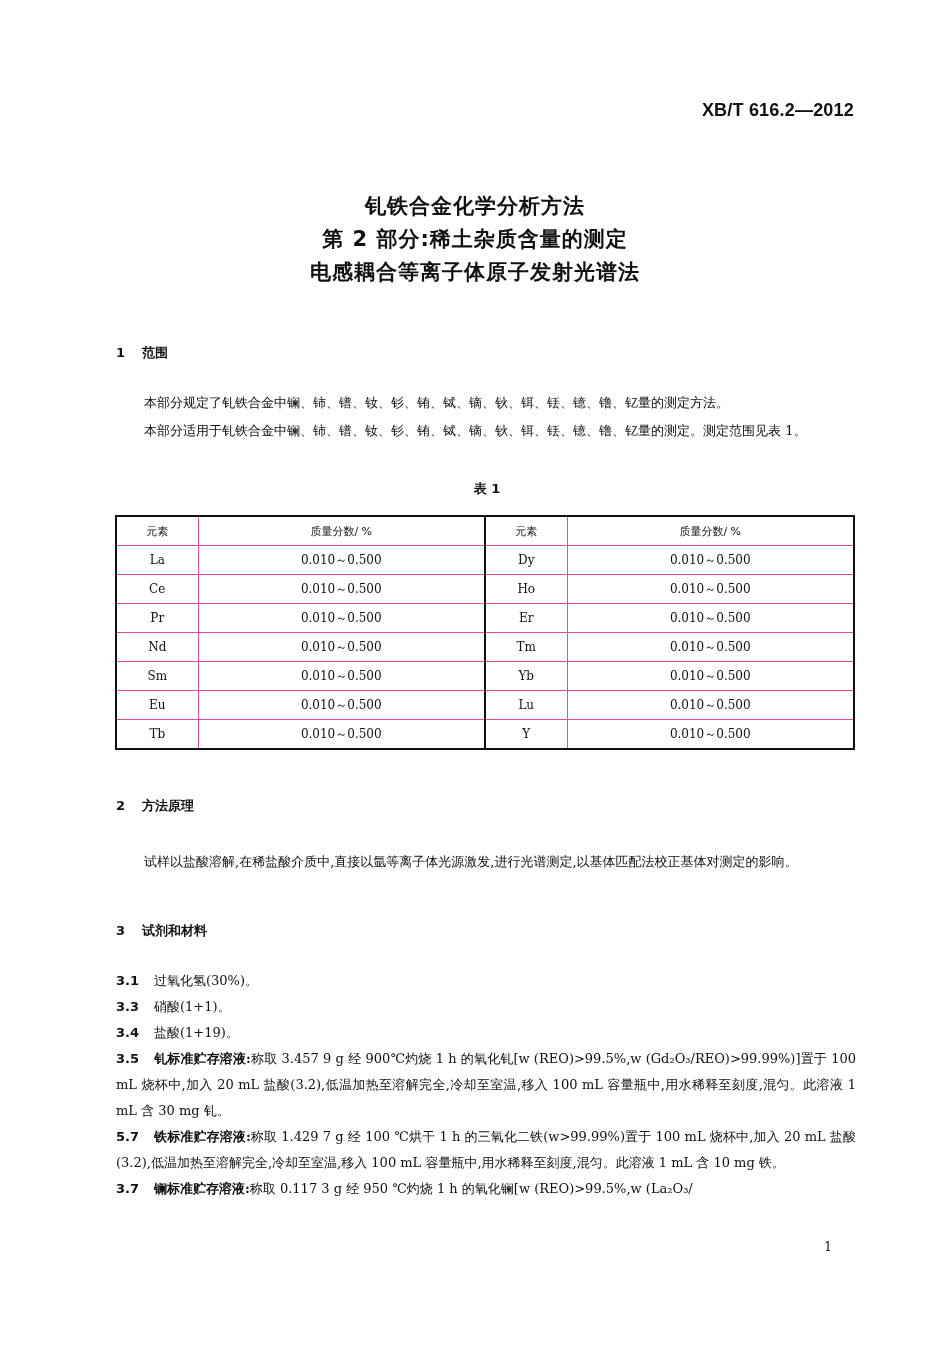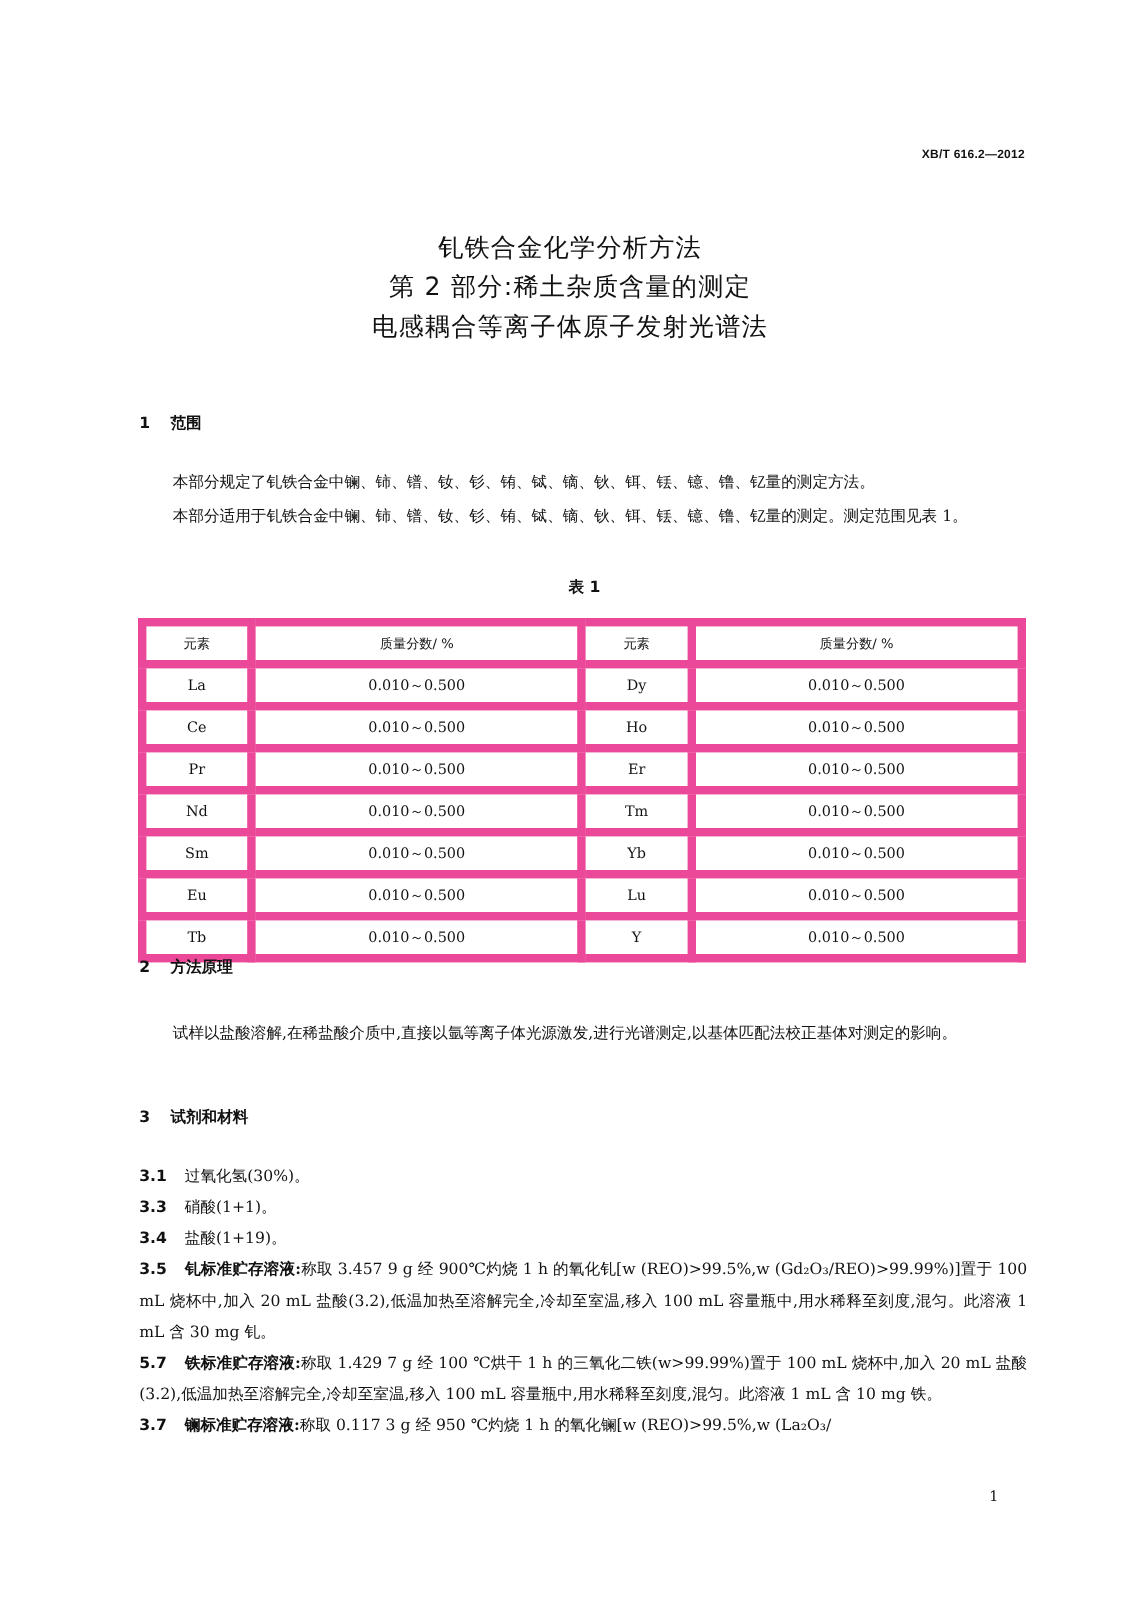--- a/index.html
+++ b/index.html
@@ -2,28 +2,28 @@
 <html><head>
   <meta charset="utf-8">
   <style>
     html, body { margin: 0; padding: 0; }
     body {
       width: 950px; height: 1346px; background: #ffffff; color: #111111;
       font-family: "DejaVu Serif", "Liberation Serif", serif;
       position: relative; overflow: hidden;
     }
     .std-code {
-      position: absolute; right: 96px; top: 124px;
+      position: absolute; right: 96px; top: 100px;
       font-family: "Liberation Sans", "DejaVu Sans", sans-serif;
-      font-weight: bold; font-size: 10px; letter-spacing: 0.2px;
+      font-weight: bold; font-size: 18px; letter-spacing: 0.2px;
     }
     .title-block {
       position: absolute; left: 0; width: 950px; top: 190px;
       text-align: center; font-family: "DejaVu Sans", sans-serif;
-      font-weight: normal; font-size: 21px; line-height: 33px; letter-spacing: 1px;
+      font-weight: bold; font-size: 21px; line-height: 33px; letter-spacing: 1px;
     }
     .h-section {
       position: absolute; left: 116px;
       font-family: "DejaVu Sans", sans-serif; font-weight: bold; font-size: 13px;
     }
     .h-section .num { display: inline-block; width: 26px; }
     .para {
       position: absolute; left: 116px; width: 740px;
       font-size: 13px; line-height: 26px; text-align: justify;
     }
@@ -31,21 +31,21 @@
     .para .indent { text-indent: 2em; }
     .table-caption {
       position: absolute; left: 0; width: 950px; top: 480px; text-align: center;
       font-family: "DejaVu Sans", sans-serif; font-weight: bold; font-size: 13px; padding-left: 12px;
     }
     table.range {
       position: absolute; left: 115px; top: 515px; width: 740px;
       border-collapse: collapse; font-size: 12px;
     }
     table.range td, table.range th {
-      border: 7px solid #ec4899; height: 28px; text-align: center; padding: 0;
+      border: 1px solid #ec4899; height: 28px; text-align: center; padding: 0;
       font-weight: normal;
     }
     table.range { border: 2px solid #111; }
     table.range th { font-family: "DejaVu Sans", sans-serif; font-size: 11px; }
     table.range .mid { border-left: 2px solid #111; }
     .items {
       position: absolute; left: 116px; top: 968px; width: 740px;
       font-size: 13px; line-height: 26px;
     }
     .item { margin: 0; }

